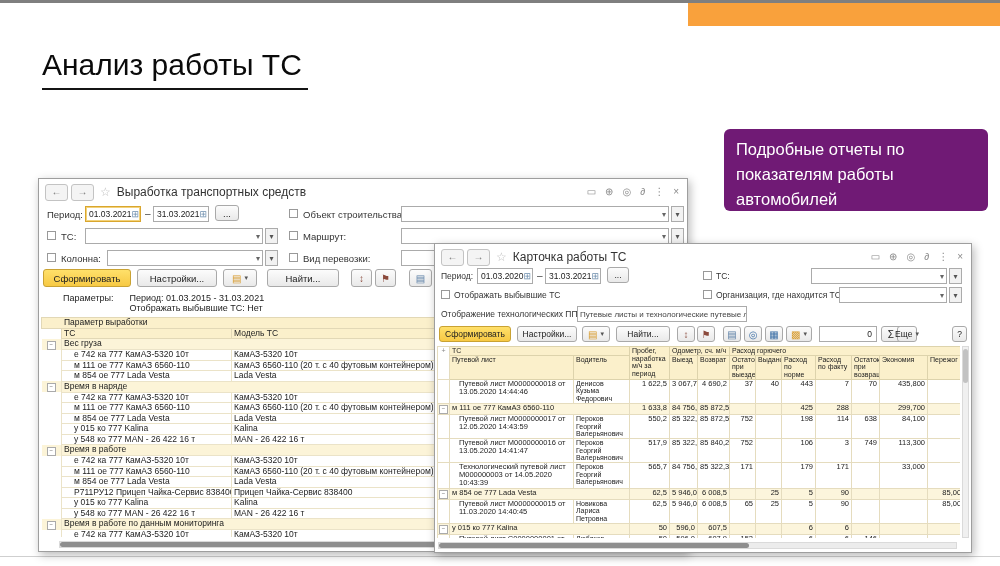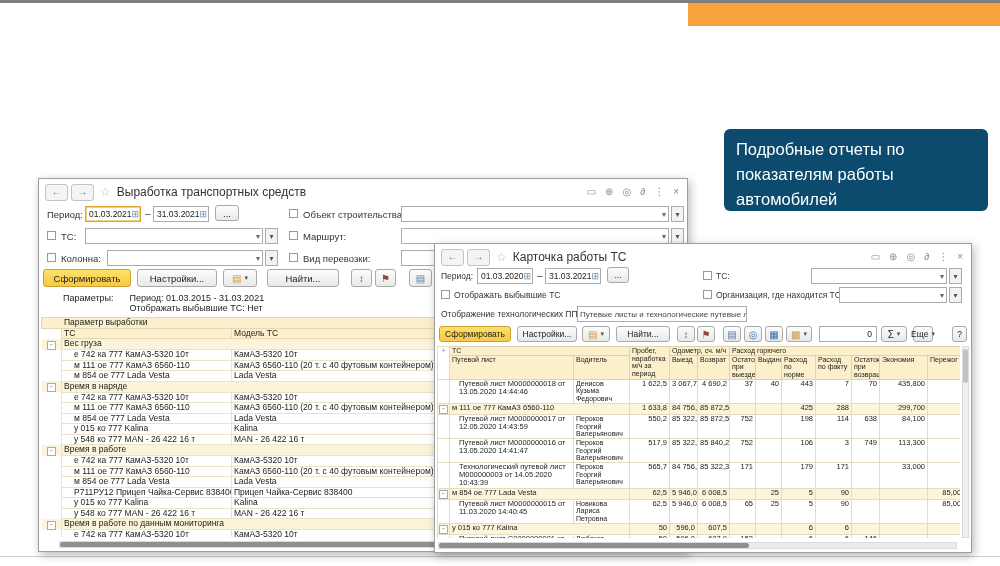--- a/index.html
+++ b/index.html
@@ -81,21 +81,22 @@
   .hscroll .thumb{height:100%;background:#8f8f8f;border-radius:3px;}
   .vscroll{position:absolute;width:7px;background:#f0f0f0;border:1px solid #dadada;box-sizing:border-box;}
   .vscroll .thumb{width:100%;height:34px;background:#c2c2c2;border-radius:3px;margin-top:2px;}
 </style>
 </head>
 <body>
 
 <div class="slide">
   <div class="top-line"></div>
   <div class="orange-bar" id="accent-bar" style="background: rgb(249, 161, 60);"></div>
-  <div class="badge" id="callout" style="background: #0c4a6e;">Подробные отчеты по показателям работы автомобилей</div>
+  <h1 class="title">Анализ работы ТС</h1>
+  <div class="badge" id="callout" style="background: #701a75;">Подробные отчеты по показателям работы автомобилей</div>
   <div class="bottom-line"></div>
 
   <section class="win" id="win1">
     <div class="titlebar">
       <span class="navbtn">←</span>
       <span class="navbtn">→</span>
       <span class="star">☆</span>
       <span class="wtitle">Выработка транспортных средств</span>
       <span class="win-icons">
           <span>▭</span>
@@ -377,21 +378,21 @@
       </div>
     <div class="btn" style="left:351px;top:82px;width:26px">
         <span class="gi y">▩</span>
         <span class="dd2">▾</span>
       </div>
     <div class="numfield" style="left:384px;top:82px;width:58px">0</div>
     <div class="btn" style="left:446px;top:82px;width:26px">
         <span class="gi">Σ</span>
         <span class="dd2">▾</span>
       </div>
-    <div class="btn" style="left:478px;top:82px;width:20px">
+    <div class="btn" style="left:462px;top:82px;width:20px">
         <span>Еще</span>
         <span class="dd2">▾</span>
       </div>
     <div class="btn" style="left:517px;top:82px;width:15px">?</div>
 
     <div class="report2">
       <table class="t2">
         <colgroup>
           <col style="width:12px">
             <col style="width:124px">

